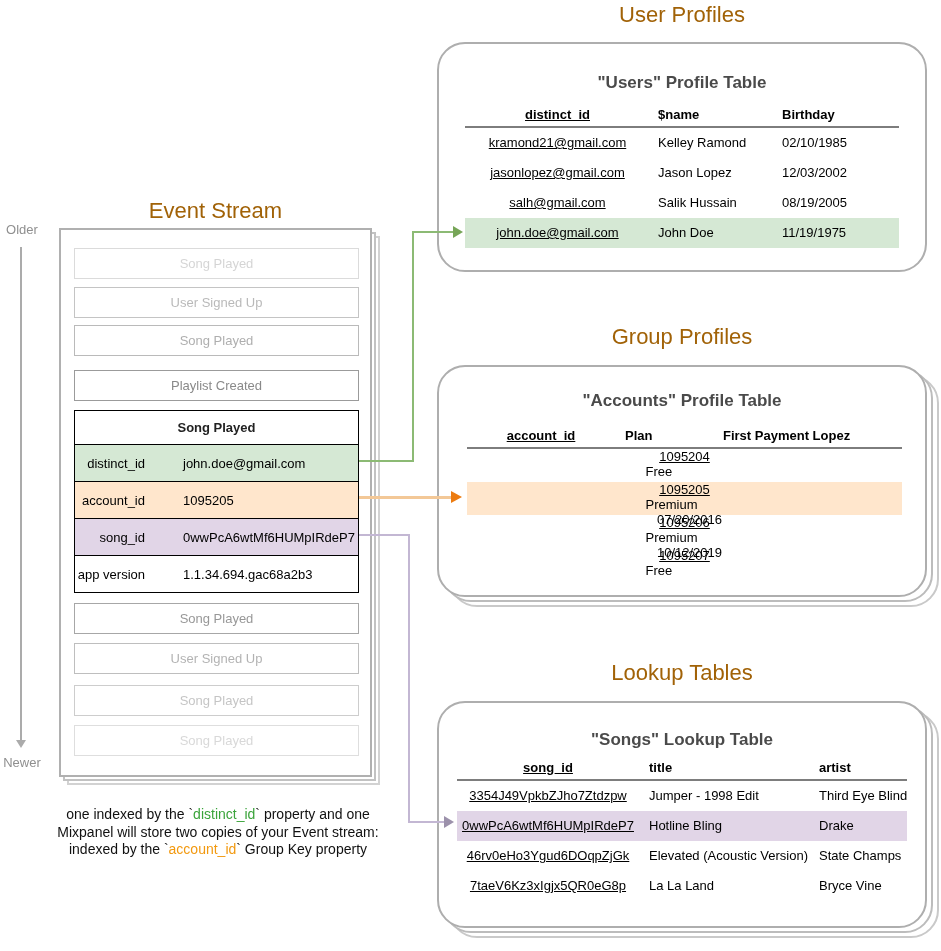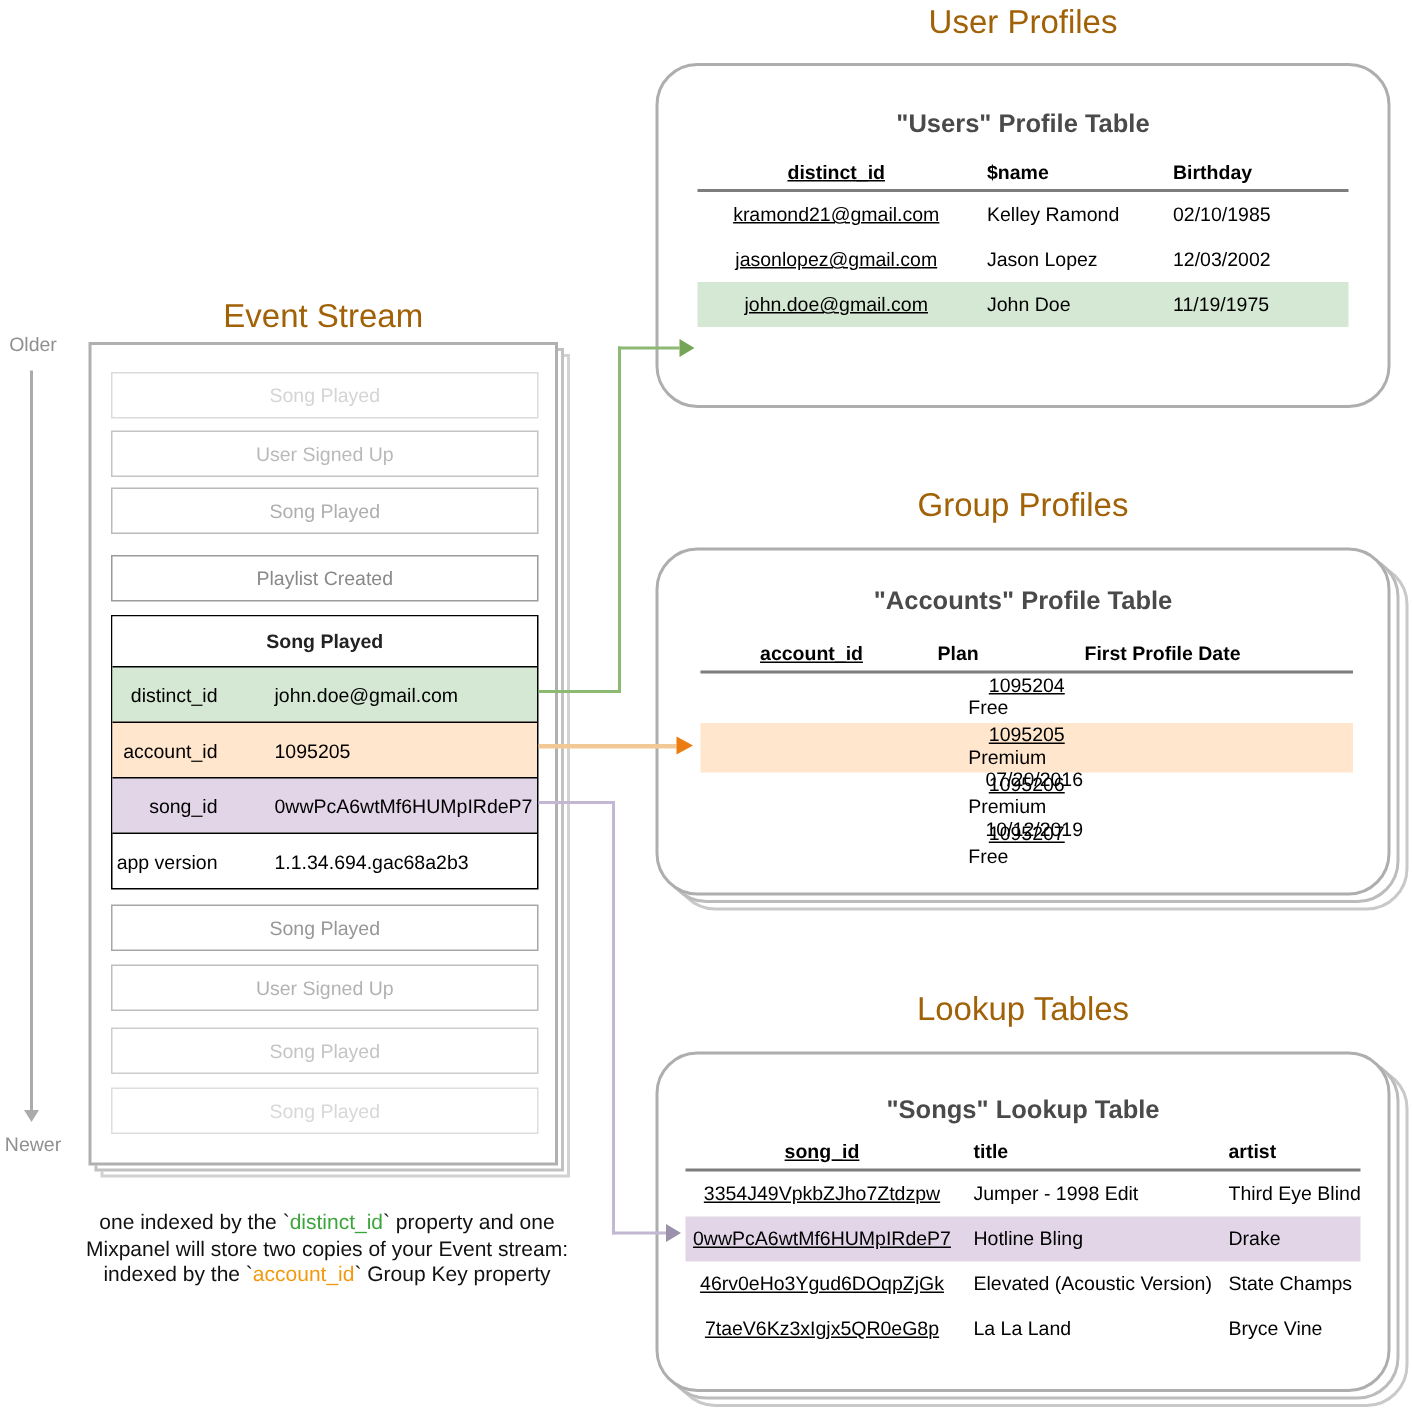--- a/index.html
+++ b/index.html
@@ -184,38 +184,43 @@
     <div class="trow users-row">
       <span class="cell u u-c1">kramond21@gmail.com</span>
       <span class="cell u-c2">Kelley Ramond</span>
       <span class="cell u-c3">02/10/1985</span>
     </div>
     <div class="trow users-row">
       <span class="cell u u-c1">jasonlopez@gmail.com</span>
       <span class="cell u-c2">Jason Lopez</span>
       <span class="cell u-c3">12/03/2002</span>
     </div>
+    <div class="trow users-row">
+      <span class="cell u u-c1">salh@gmail.com</span>
+      <span class="cell u-c2">Salik Hussain</span>
+      <span class="cell u-c3">08/19/2005</span>
+    </div>
     <div class="trow users-row bg-green">
       <span class="cell u u-c1">john.doe@gmail.com</span>
       <span class="cell u-c2">John Doe</span>
       <span class="cell u-c3">11/19/1975</span>
     </div>
   </div>
 
   <div class="abs section-title" style="left:437px; top:324px; width:490px;">Group Profiles</div>
   <div class="abs card-s2" style="left:449px; top:375px; width:490px; height:232px;"></div>
   <div class="abs card-s1" style="left:443px; top:370px; width:490px; height:232px;"></div>
   <div class="abs card" style="left:437px; top:365px; width:490px; height:232px;"></div>
   <div class="abs tbl-title" style="left:437px; top:391px; width:490px; z-index:5;">"Accounts" Profile Table</div>
 
   <div class="abs" style="left:467px; top:423px; width:435px; z-index:5;">
     <div class="trow hdr-row">
       <span class="hdr u a-c1">account_id</span>
       <span class="hdr a-c2">Plan</span>
-      <span class="hdr a-c3">First Profile Date</span>
+      <span class="hdr a-c3">First Payment Lopez</span>
     </div>
     <div class="rule"></div>
     <div class="trow accounts-row">
       <span class="cell u a-c1">1095204</span>
       <span class="cell a-c2">Free</span>
       <span class="cell a-c3"></span>
     </div>
     <div class="trow accounts-row bg-orange">
       <span class="cell u a-c1">1095205</span>
       <span class="cell a-c2">Premium</span>

